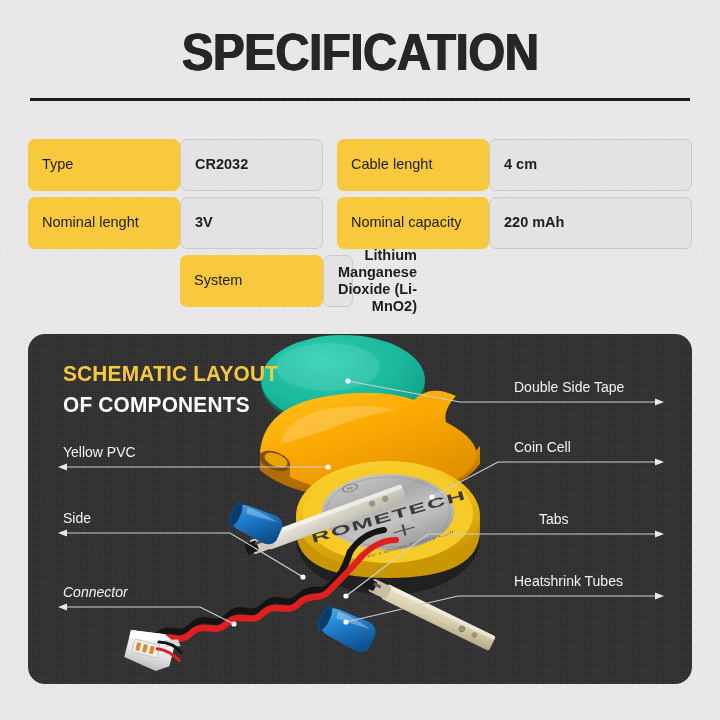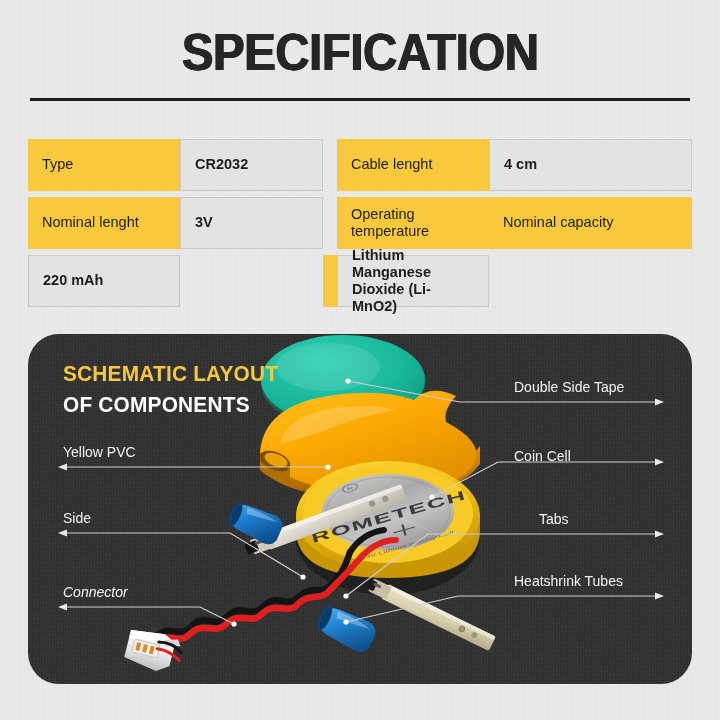--- a/index.html
+++ b/index.html
@@ -58,43 +58,44 @@
     display:grid;
     grid-template-columns: 152px 143px 14px 152px 203px;
     grid-auto-rows: 52px;
     row-gap: 6px;
     z-index:2;
   }
 
   .cell {
     display:flex; align-items:center;
     padding: 8px 14px;
-    border-radius:0;
+    border-radius:7px;
     font-size:14.5px;
     line-height:1.18;
     color:#1d1d1d;
   }
   .cell.label {
     background:#f8c93c;
     font-weight:400;
   }
   .cell.value {
     background:#e3e3e3;
     border:1px solid #c9c9c9;
     font-weight:bold;
+    text-align:right;
   }
   .cell.spacer { background:transparent; }
 
   
   .panel {
     position:absolute;
     left:28px; top:334px;
     width:664px; height:350px;
     background:#2e2e2e;
-    border-radius:31px;
+    border-radius:17px;
     overflow:hidden;
     z-index:2;
   }
   .panel::before{
     content:"";
     position:absolute; inset:0;
     background-image:
       repeating-linear-gradient(0deg, rgba(255,255,255,.035) 0 1px, transparent 1px 2px),
       repeating-linear-gradient(90deg, rgba(255,255,255,.028) 0 1px, transparent 1px 3px),
       repeating-linear-gradient(45deg, rgba(0,0,0,.06) 0 1px, transparent 1px 4px);
@@ -153,21 +154,20 @@
   <div class="spec-grid">
     <div class="cell label">Type</div>
     <div class="cell value">CR2032</div>
     <div class="cell spacer"></div>
     <div class="cell label">Cable lenght</div>
     <div class="cell value">4 cm</div>
 
     <div class="cell label">Nominal lenght</div>
     <div class="cell value">3V</div>
     <div class="cell spacer"></div>
-    <div class="cell label">Operating temperature</div>
 
     <div class="cell label">Nominal capacity</div>
     <div class="cell value">220 mAh</div>
     <div class="cell spacer"></div>
     <div class="cell label">System</div>
     <div class="cell value">Lithium Manganese Dioxide (Li-MnO2)</div>
   </div>
 
   <div class="panel">
 
@@ -411,18 +411,18 @@
         <circle cx="318" cy="262" r="2.6"></circle>
         <circle cx="318" cy="288" r="2.6"></circle>
       </g>
     </svg>
 
     <div class="callout" style="left:35px; top:110px;">Yellow PVC</div>
     <div class="callout" style="left:35px; top:176px;">Side</div>
     <div class="callout" style="left:35px; top:250px;font-style:italic;">Connector</div>
 
     <div class="callout" style="left:486px; top:45px;">Double Side Tape</div>
-    <div class="callout" style="left:486px; top:114px;">Coin Cell</div>
+    <div class="callout" style="left:486px; top:105px;">Coin Cell</div>
     <div class="callout" style="left:486px; top:177px;margin-left:25px;">Tabs</div>
     <div class="callout" style="left:486px; top:239px;">Heatshrink Tubes</div>
 
   </div>
 </div>
 
 </body></html>

